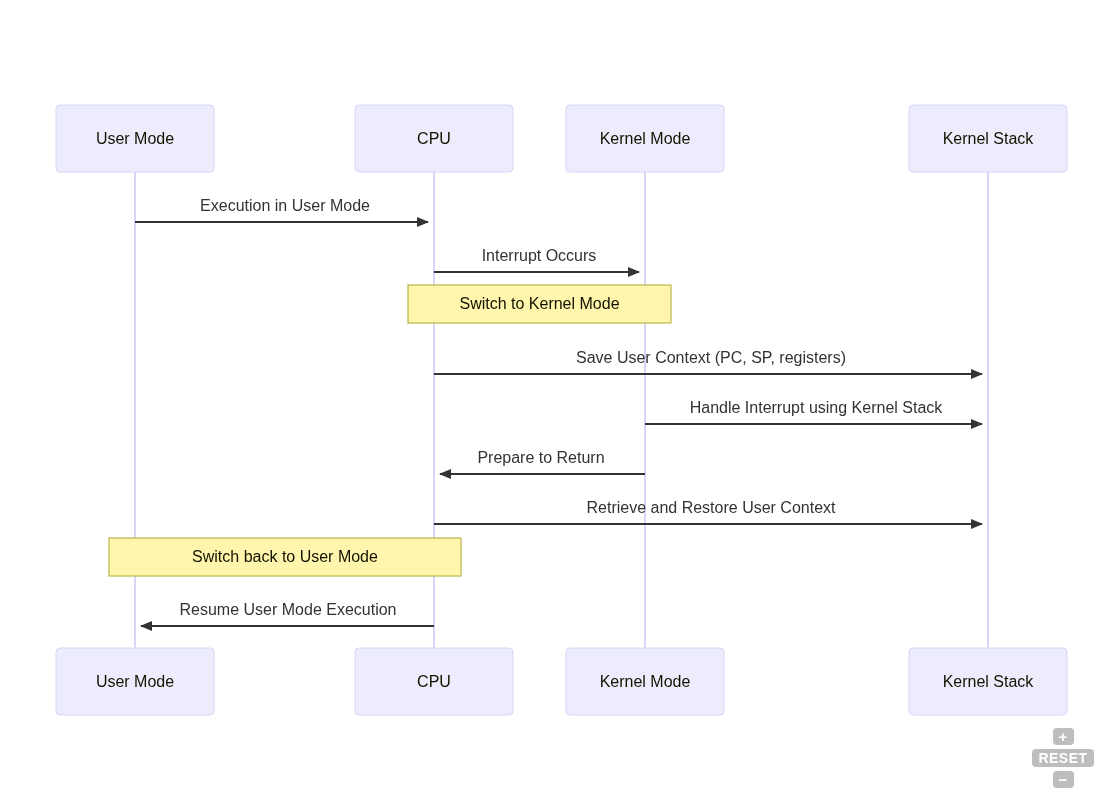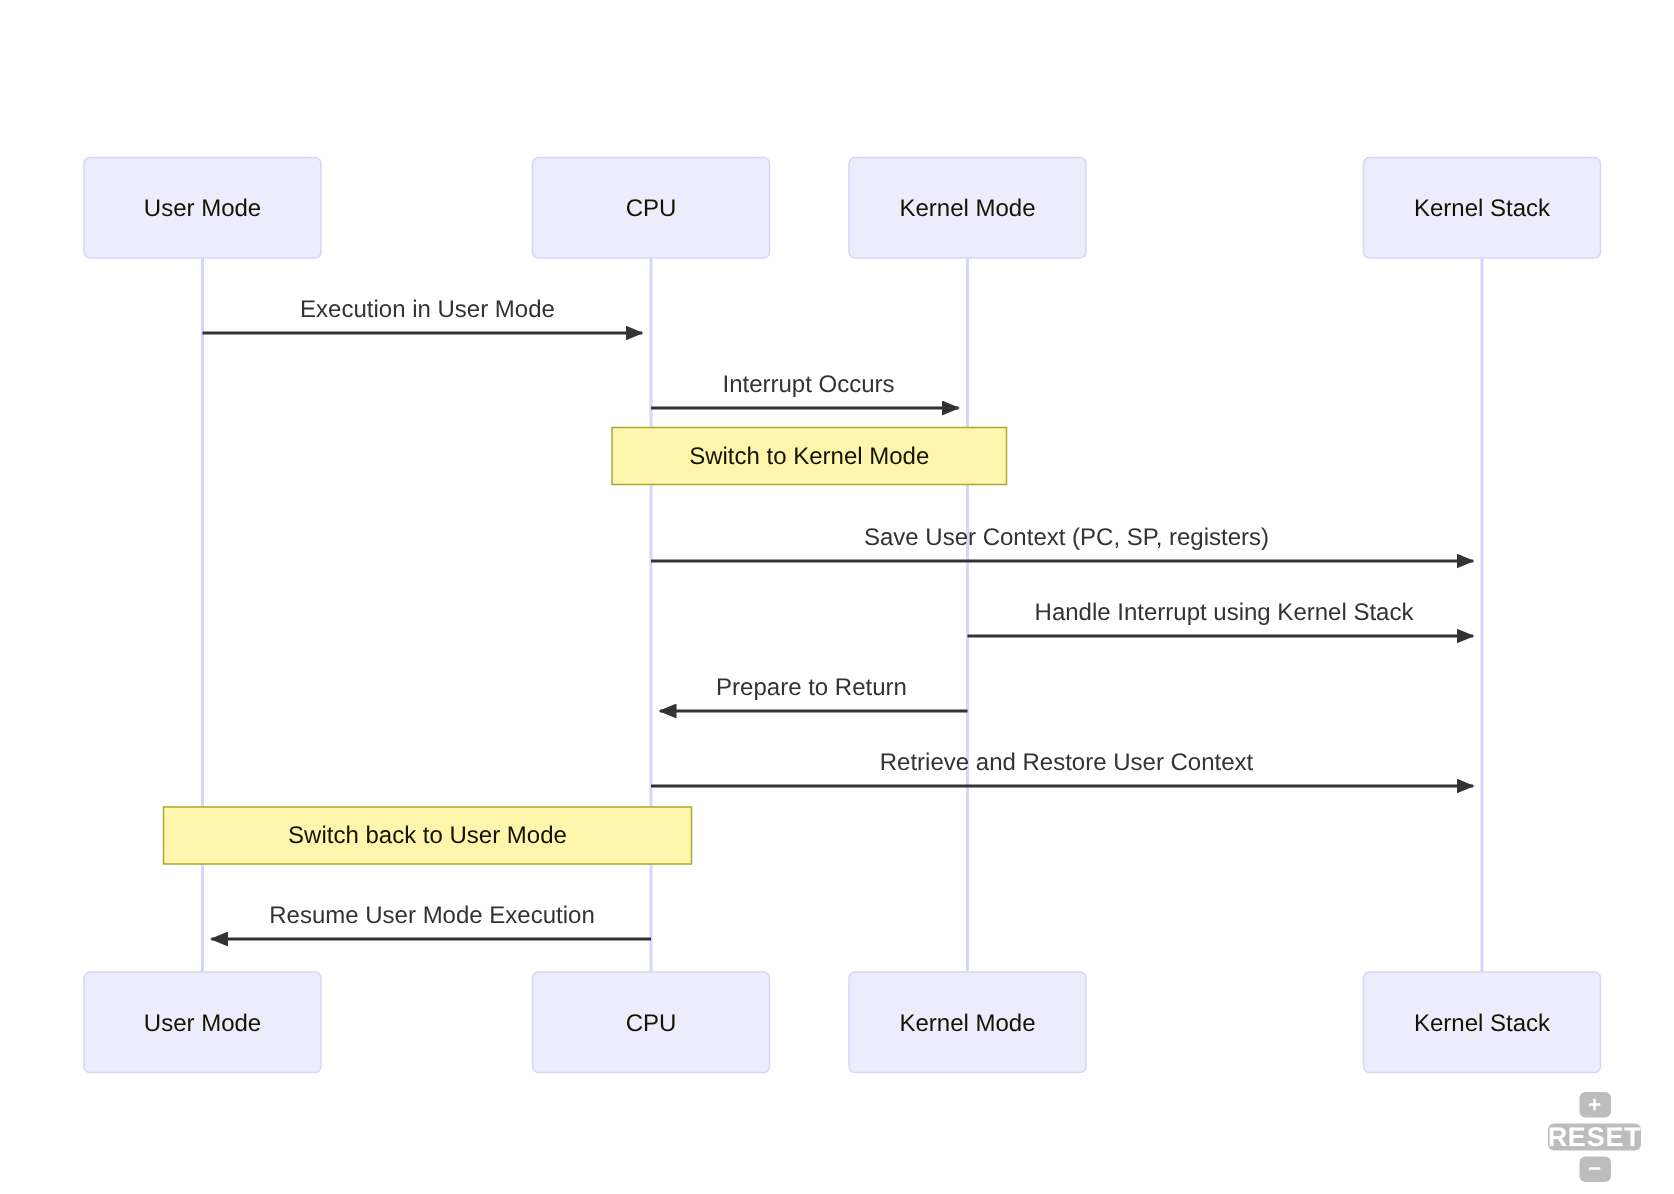--- a/index.html
+++ b/index.html
@@ -101,21 +101,21 @@
   }
   .zoom-btn.plus, .zoom-btn.minus {
     width: 21px;
     height: 17px;
     font-size: 15px;
     line-height: 1;
   }
   .zoom-btn.reset {
     width: 62px;
     height: 18px;
-    font-size: 18px;
+    font-size: 14px;
     letter-spacing: 0.5px;
   }
 </style>
 </head>
 <body>
 
 <div id="diagram-root">
 
   <svg id="seq-svg" viewBox="0 0 1116 796">
     <defs>

